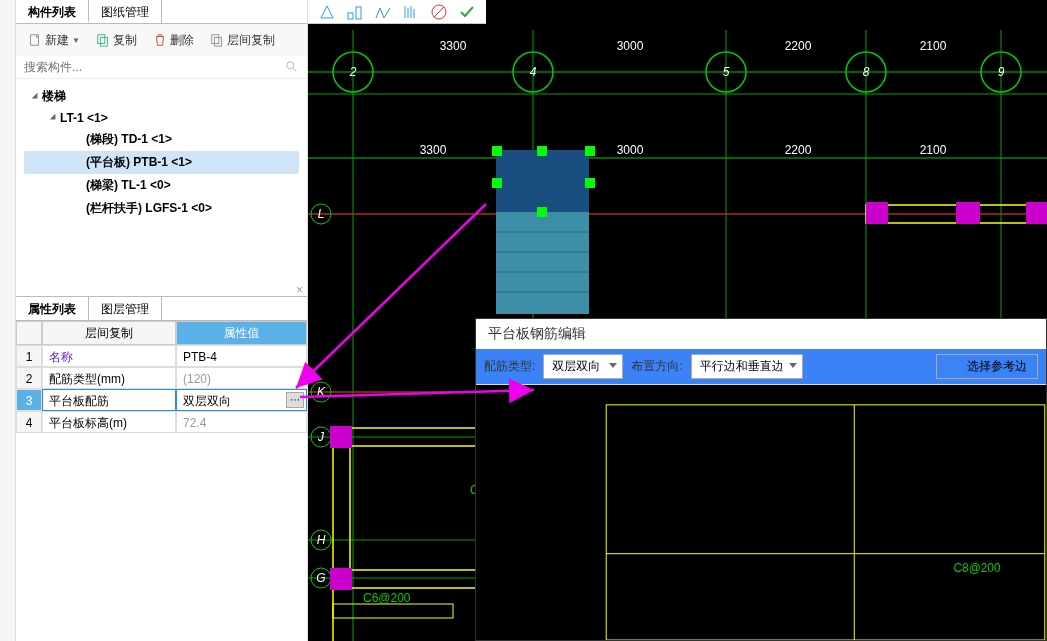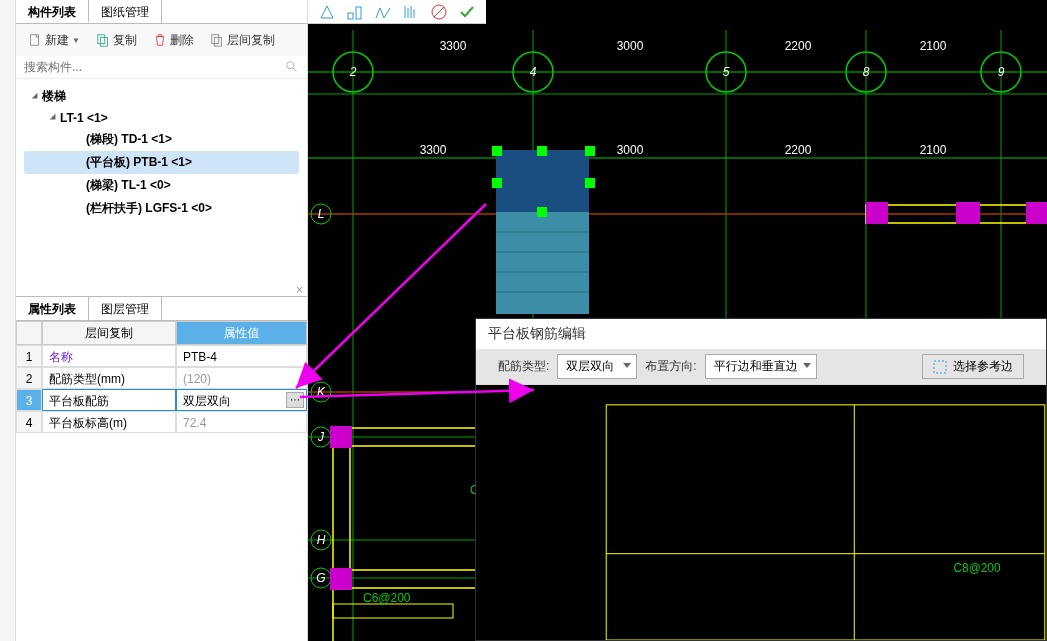--- a/index.html
+++ b/index.html
@@ -50,21 +50,21 @@
     .prop-row.sel .c1, .prop-row.sel .c2 { border: 1px solid #2b8fd8; }
     .dots-btn { position: absolute; right: 2px; top: 2px; width: 18px; height: 16px; background: #ddd; border: 1px solid #aaa; display: flex; align-items: center; justify-content: center; font-size: 10px; cursor: pointer; }
     
     
     .viewport { position: absolute; left: 308px; top: 0; width: 739px; height: 641px; background: #000; }
     .viewport svg { width: 100%; height: 100%; }
     
     
     .popup { position: absolute; left: 475px; top: 318px; width: 572px; height: 323px; background: #000; border: 1px solid #333; }
     .popup-title { height: 30px; background: #fff; color: #333; padding: 6px 12px; font-size: 14px; }
-    .popup-bar { height: 36px; background: #e5e5e5; display: flex; align-items: center; padding: 0 22px; gap: 8px; border-bottom: 1px solid #ddd; }
+    .popup-bar { height: 36px; background: #3b82f6; display: flex; align-items: center; padding: 0 8px; gap: 8px; border-bottom: 1px solid #ddd; }
     .popup-bar label { color: #333; }
     .sel-box { border: 1px solid #aaa; padding: 3px 18px 3px 8px; position: relative; background: #fff; min-width: 80px; }
     .sel-box::after { content: ''; position: absolute; right: 5px; top: 8px; border-left: 4px solid transparent; border-right: 4px solid transparent; border-top: 5px solid #666; }
     .ref-btn { border: 1px solid #aaa; padding: 3px 10px; display: flex; align-items: center; gap: 6px; cursor: pointer; margin-left: auto; }
     .popup-canvas { width: 100%; height: calc(100% - 66px); background: #000; position: relative; }
     
     
     .arrows-overlay { position: absolute; left: 0; top: 0; width: 1047px; height: 641px; pointer-events: none; }
     
     .icon-toolbar { position: absolute; left: 308px; top: 0; height: 24px; display: flex; align-items: center; gap: 10px; padding: 2px 10px; background: #fff; z-index: 2; border-bottom: 1px solid #ccc; }

